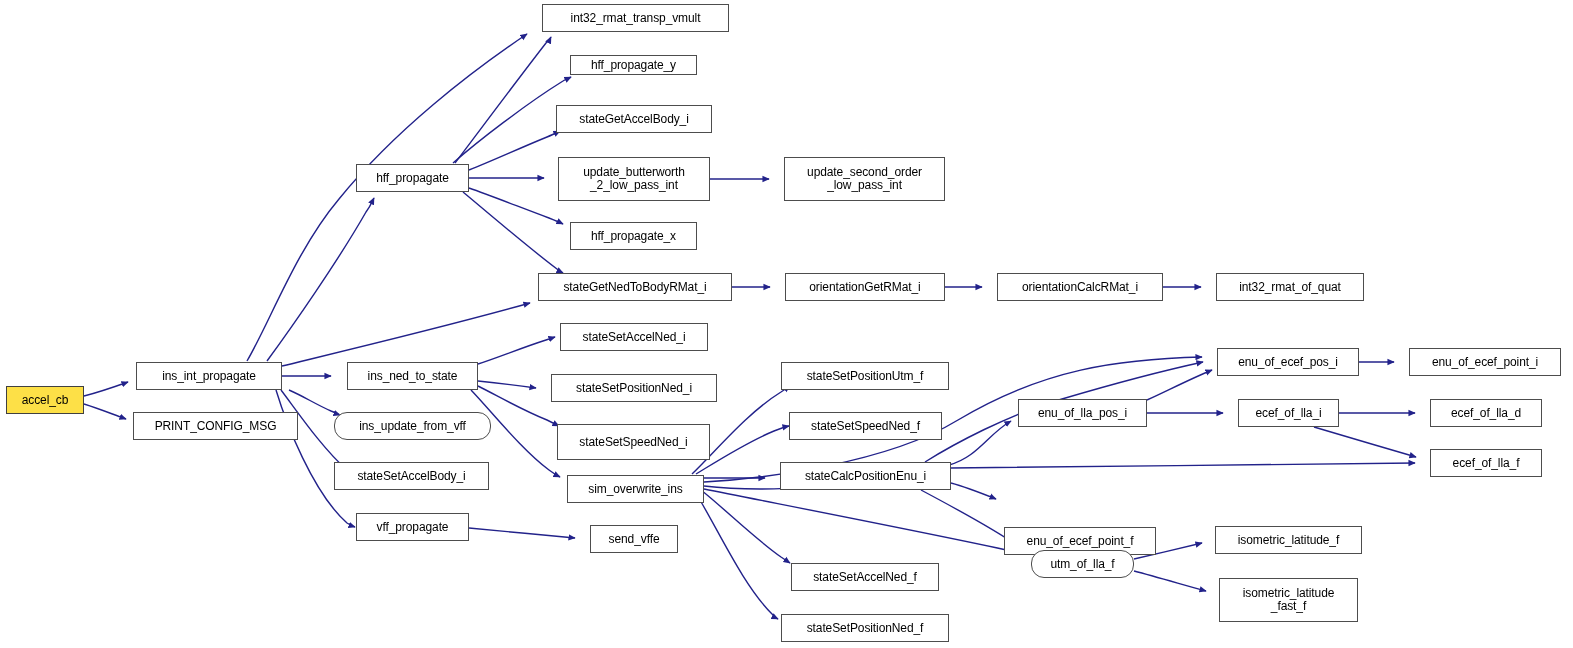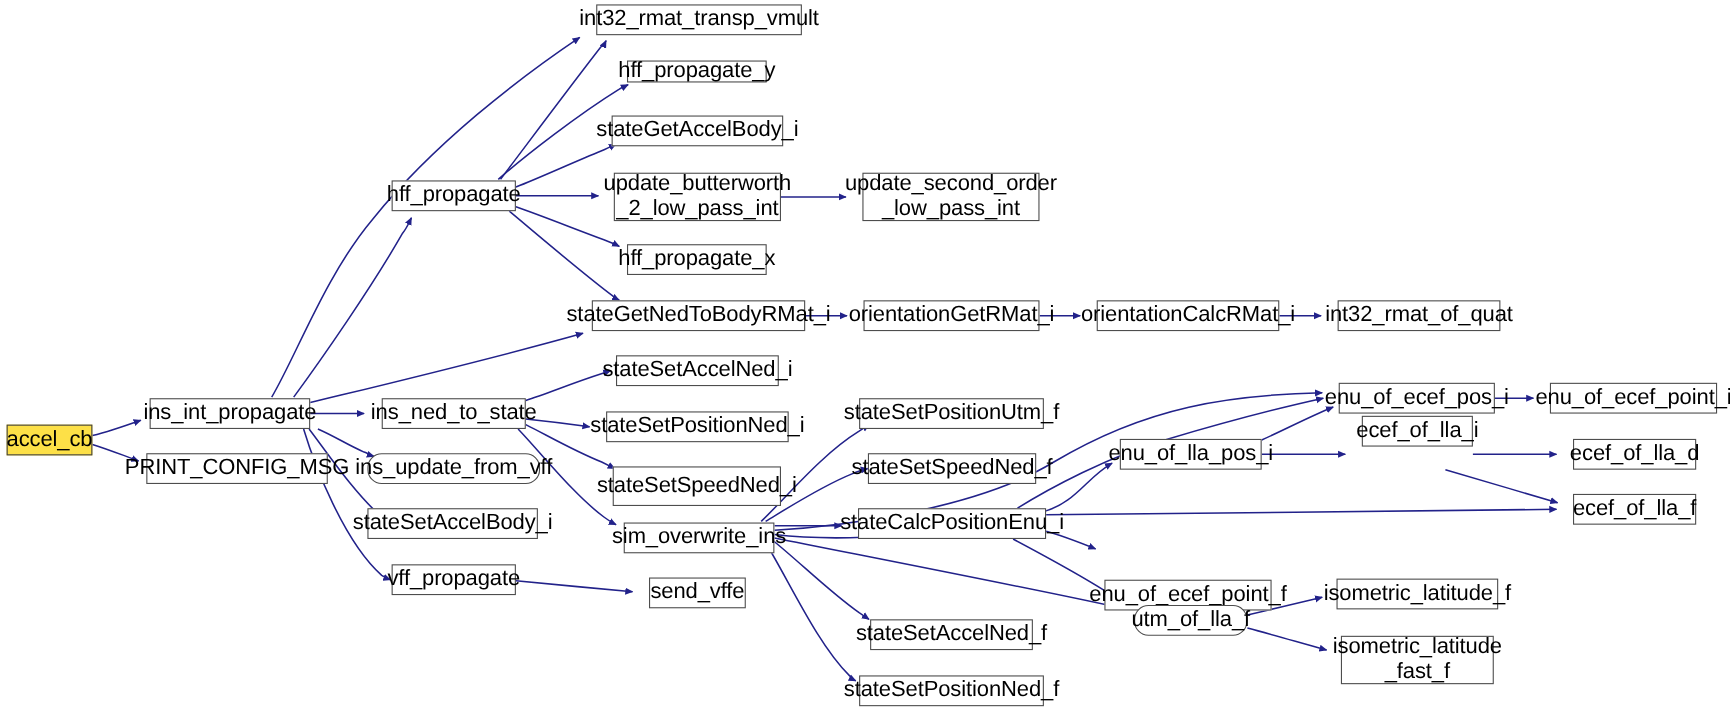--- a/index.html
+++ b/index.html
@@ -22,21 +22,21 @@
     width: 1573px;
     height: 648px;
     pointer-events: none;
   }
   .node {
     position: absolute;
     box-sizing: border-box;
     border: 1px solid #4d4d4d;
     background: #ffffff;
     color: #000000;
-    font-size: 20px;
+    font-size: 12px;
     line-height: 1.08;
     display: flex;
     align-items: center;
     justify-content: center;
     text-align: center;
     white-space: pre-line;
     letter-spacing: -0.1px;
   }
   .node.highlight {
     background: #fde047;
@@ -127,21 +127,21 @@
       <div class="node" style="left: 590px; top: 525px; width: 88px; height: 28px;">send_vffe</div>
       <div class="node" style="left: 781px; top: 362px; width: 168px; height: 28px;">stateSetPositionUtm_f</div>
       <div class="node" style="left: 789px; top: 412px; width: 153px; height: 28px;">stateSetSpeedNed_f</div>
       <div class="node" style="left: 780px; top: 462px; width: 171px; height: 28px;">stateCalcPositionEnu_i</div>
       <div class="node" style="left: 791px; top: 563px; width: 148px; height: 28px;">stateSetAccelNed_f</div>
       <div class="node" style="left: 781px; top: 614px; width: 168px; height: 28px;">stateSetPositionNed_f</div>
       <div class="node" style="left: 1004px; top: 500px; width: 152px; height: 28px; margin-top: 27px;">enu_of_ecef_point_f</div>
       <div class="node" style="left: 1018px; top: 399px; width: 129px; height: 28px;">enu_of_lla_pos_i</div>
       <div class="node" style="left: 1031px; top: 550px; width: 103px; height: 28px; border-radius: 13px;">utm_of_lla_f</div>
       <div class="node" style="left: 1217px; top: 348px; width: 142px; height: 28px;">enu_of_ecef_pos_i</div>
-      <div class="node" style="left: 1238px; top: 378px; width: 101px; height: 28px;">ecef_of_lla_i</div>
+      <div class="node" style="left: 1238px; top: 399px; width: 101px; height: 28px;">ecef_of_lla_i</div>
       <div class="node" style="left: 1215px; top: 526px; width: 147px; height: 28px;">isometric_latitude_f</div>
       <div class="node" style="left: 1219px; top: 578px; width: 139px; height: 44px;">isometric_latitude
 _fast_f</div>
       <div class="node" style="left: 1409px; top: 348px; width: 152px; height: 28px;">enu_of_ecef_point_i</div>
       <div class="node" style="left: 1430px; top: 399px; width: 112px; height: 28px;">ecef_of_lla_d</div>
       <div class="node" style="left: 1430px; top: 449px; width: 112px; height: 28px;">ecef_of_lla_f</div>
     </div>
 </div>
 
 </body></html>

